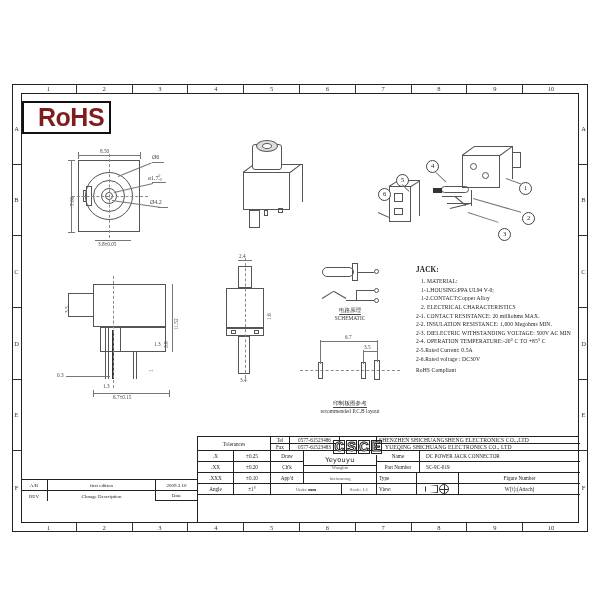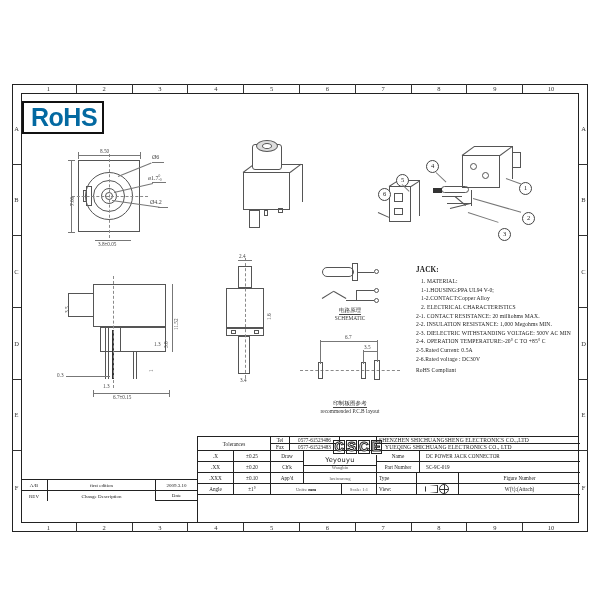--- a/index.html
+++ b/index.html
@@ -25,22 +25,22 @@
   .rowstrip{position:absolute;top:93px;width:9px;height:430px;}
   .rowstrip.left{left:12px;}
   .rowstrip.right{left:579px;}
   .rowcell{position:absolute;left:0;width:9px;border-bottom:1px solid #333;
            box-sizing:border-box;font-size:6.5px;line-height:normal;text-align:center;color:#333;
            display:flex;align-items:center;justify-content:center;}
   .rowcell.last{border-bottom:none;}
 
   
   .rohs{position:absolute;left:22px;top:101px;border:2.2px solid #111;
-        padding:1px 5px 2px 7px;font-family:"Liberation Sans",sans-serif;
-        font-size:25px;font-weight:700;letter-spacing:-.5px;line-height:1.05;color:#0369a1;}
+        padding:1px 5px 2px 14px;font-family:"Liberation Sans",sans-serif;
+        font-size:25px;font-weight:700;letter-spacing:-.5px;line-height:1.05;color:#7f1d1d;}
 
   
   .ln{position:absolute;background:#555;}
   .ln.h{height:1px;}
   .ln.v{width:1px;}
   .ln.thin{background:#777;}
   .cl{position:absolute;}                 
   .cl.h{height:0;border-top:1px dashed #8a8a8a;}
   .cl.v{width:0;border-left:1px dashed #8a8a8a;}
   .rect{position:absolute;border:1px solid #555;box-sizing:border-box;}

